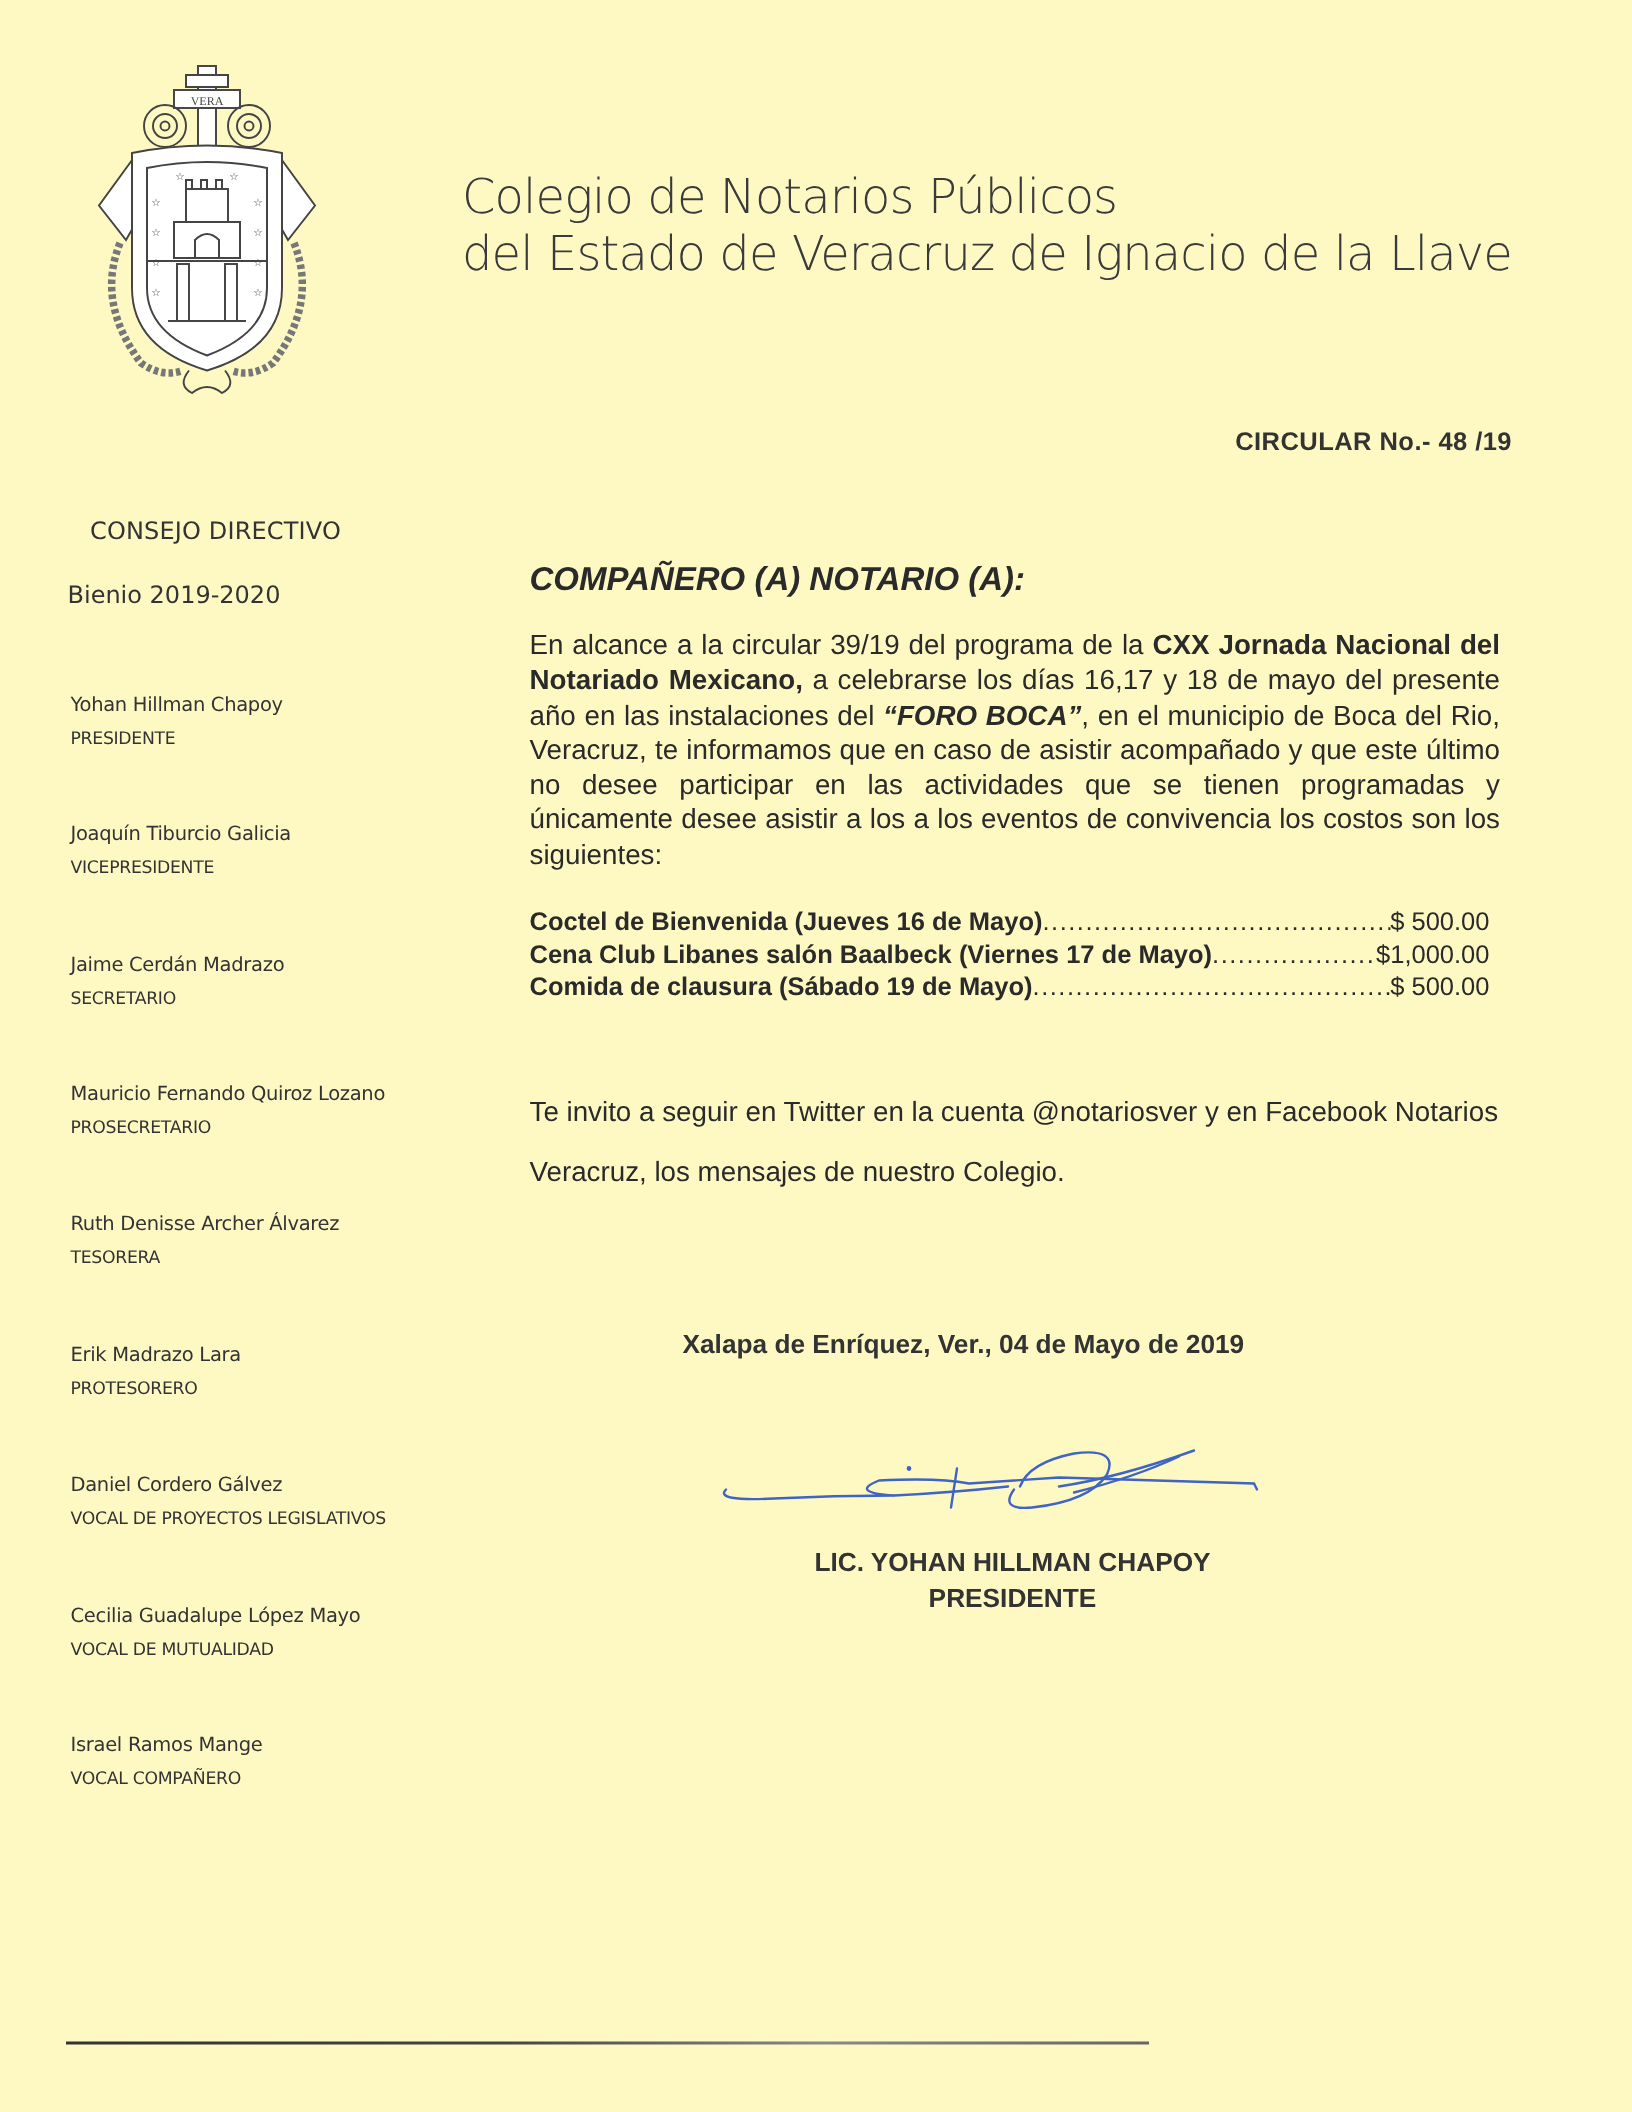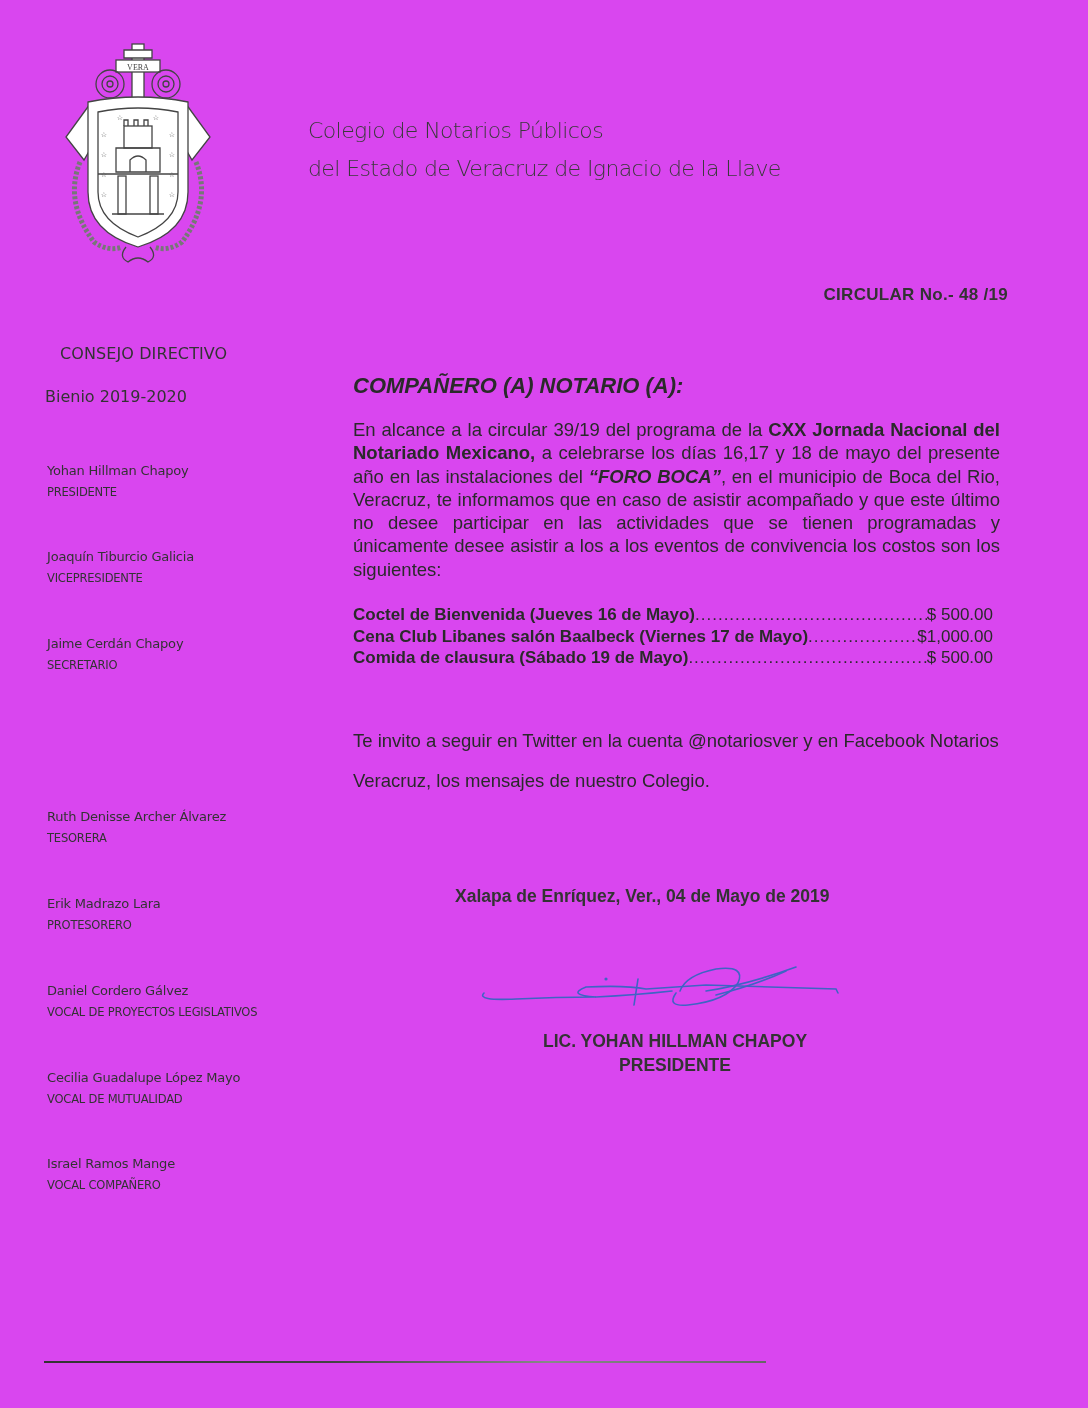--- a/index.html
+++ b/index.html
@@ -1,21 +1,21 @@
 <!DOCTYPE html>
 <html><head>
 <meta charset="utf-8">
 <style>
   html, body { margin: 0; padding: 0; background: #ffffff; }
   body { width: 1088px; height: 1408px; position: relative; overflow: hidden; color: #222; }
-  .page { position: absolute; left: 0; top: 0; width: 1088px; height: 1408px; background: #d946ef; }
+  .page { position: absolute; left: 0; top: 0; width: 1088px; height: 1408px; background: #fef9c3; }
 
   .crest { position: absolute; left: 58px; top: 42px; width: 160px; height: 225px; }
 
-  .org-title { position: absolute; left: 308px; top: 112px; font-family: "DejaVu Sans", sans-serif; font-weight: 300; color: #3a3a3a; font-size: 22px; line-height: 38px; letter-spacing: -0.6px; }
+  .org-title { position: absolute; left: 308px; top: 112px; font-family: "DejaVu Sans", sans-serif; font-weight: 300; color: #3a3a3a; font-size: 32px; line-height: 38px; letter-spacing: -0.6px; }
   .org-title div { white-space: nowrap; }
 
   .circular-no { position: absolute; right: 80px; top: 285px; font-family: "Liberation Sans", sans-serif; font-weight: bold; font-size: 17px; color: #333; letter-spacing: 0.3px; }
 
   .sidebar { position: absolute; left: 34px; top: 342px; width: 290px; font-family: "DejaVu Sans", sans-serif; color: #333; }
   .sidebar .council-title { font-size: 16px; line-height: 24px; margin-left: 26px; letter-spacing: 0.1px; }
   .sidebar .council-term { font-size: 16px; line-height: 24px; margin-left: 11px; margin-top: 19px; }
   .member { position: absolute; left: 13px; width: 290px; }
   .member .name { font-size: 13px; line-height: 18px; letter-spacing: -0.2px; white-space: nowrap; color: #333; }
   .member .role { font-size: 11.5px; line-height: 18px; margin-top: 3px; letter-spacing: -0.2px; white-space: nowrap; color: #333; }
@@ -112,22 +112,26 @@
 
     <div class="member" style="top:120px;">
       <div class="name">Yohan Hillman Chapoy</div>
       <div class="role">PRESIDENTE</div>
     </div>
     <div class="member" style="top:206px;">
       <div class="name">Joaquín Tiburcio Galicia</div>
       <div class="role">VICEPRESIDENTE</div>
     </div>
     <div class="member" style="top:293px;">
-      <div class="name">Jaime Cerdán Chapoy</div>
+      <div class="name">Jaime Cerdán Madrazo</div>
       <div class="role">SECRETARIO</div>
+    </div>
+    <div class="member" style="top:379px;">
+      <div class="name">Mauricio Fernando Quiroz Lozano</div>
+      <div class="role">PROSECRETARIO</div>
     </div>
     <div class="member" style="top:466px;">
       <div class="name">Ruth Denisse Archer Álvarez</div>
       <div class="role">TESORERA</div>
     </div>
     <div class="member" style="top:553px;">
       <div class="name">Erik Madrazo Lara</div>
       <div class="role">PROTESORERO</div>
     </div>
     <div class="member" style="top:640px;">

